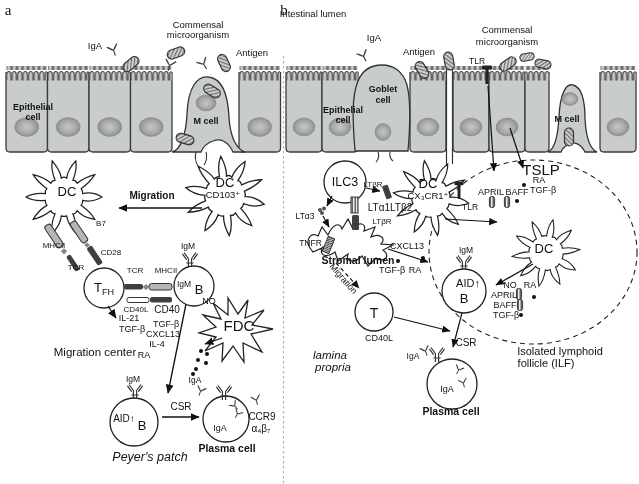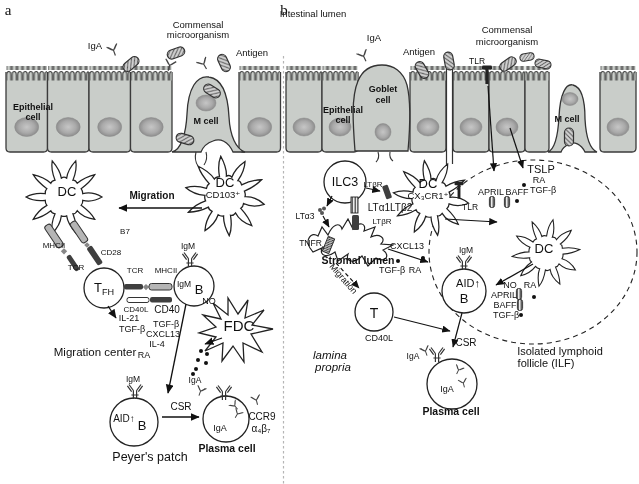--- a/index.html
+++ b/index.html
@@ -231,21 +231,21 @@
 <div class="lbl" style="left:198px;top:35px;font-size:9.5px;">microorganism</div>
 <div class="lbl" style="left:252px;top:53px;font-size:9.5px;">Antigen</div>
 <div class="lbl b" style="left:33px;top:107px;font-size:9px;">Epithelial</div>
 <div class="lbl b" style="left:33px;top:117px;font-size:9px;">cell</div>
 <div class="lbl b" style="left:206px;top:121px;font-size:9px;">M cell</div>
 <div class="lbl" style="left:67px;top:191px;font-size:13px;">DC</div>
 <div class="lbl b" style="left:152px;top:196px;font-size:10px;">Migration</div>
 <div class="lbl" style="left:225px;top:182px;font-size:13px;">DC</div>
 <div class="lbl" style="left:223px;top:195px;font-size:9.5px;">CD103⁺</div>
 <div class="lbl" style="left:54px;top:246px;font-size:8px;">MHCII</div>
-<div class="lbl" style="left:101px;top:232px;font-size:8px;margin-left:24px;">B7</div>
+<div class="lbl" style="left:101px;top:224px;font-size:8px;">B7</div>
 <div class="lbl" style="left:111px;top:253px;font-size:8px;">CD28</div>
 <div class="lbl" style="left:76px;top:268px;font-size:8px;">TCR</div>
 <div class="lbl" style="left:104px;top:289px;font-size:13px;"><span>T</span><sub>FH</sub></div>
 <div class="lbl" style="left:135px;top:271px;font-size:8px;">TCR</div>
 <div class="lbl" style="left:166px;top:271px;font-size:8px;">MHCII</div>
 <div class="lbl" style="left:136px;top:310px;font-size:8px;">CD40L</div>
 <div class="lbl" style="left:167px;top:310px;font-size:10px;">CD40</div>
 <div class="lbl" style="left:188px;top:246px;font-size:8.5px;">IgM</div>
 <div class="lbl" style="left:184px;top:284px;font-size:8.5px;">IgM</div>
 <div class="lbl" style="left:199px;top:289px;font-size:13px;">B</div>
@@ -260,21 +260,21 @@
 <div class="lbl" style="left:144px;top:355px;font-size:9px;">RA</div>
 <div class="lbl" style="left:133px;top:379px;font-size:8.5px;">IgM</div>
 <div class="lbl" style="left:124px;top:419px;font-size:10px;">AID↑</div>
 <div class="lbl" style="left:142px;top:425px;font-size:13px;">B</div>
 <div class="lbl" style="left:181px;top:407px;font-size:10px;">CSR</div>
 <div class="lbl" style="left:195px;top:380px;font-size:8.5px;">IgA</div>
 <div class="lbl" style="left:220px;top:428px;font-size:9px;">IgA</div>
 <div class="lbl" style="left:262px;top:417px;font-size:10px;">CCR9</div>
 <div class="lbl" style="left:261px;top:429px;font-size:10px;">α₄β₇</div>
 <div class="lbl b" style="left:227px;top:448px;font-size:10.5px;">Plasma cell</div>
-<div class="lbl" style="left:150px;top:457px;font-size:12.5px;">Peyer's patch</div>
+<div class="lbl" style="left:150px;top:457px;font-size:12.5px;font-style:italic;">Peyer's patch</div>
 
 <div class="lbl serif" style="left:284px;top:10px;font-size:15px;">b</div>
 <div class="lbl" style="left:313px;top:14px;font-size:9.5px;">Intestinal lumen</div>
 <div class="lbl" style="left:374px;top:38px;font-size:9.5px;">IgA</div>
 <div class="lbl" style="left:419px;top:52px;font-size:9.5px;">Antigen</div>
 <div class="lbl" style="left:507px;top:30px;font-size:9.5px;">Commensal</div>
 <div class="lbl" style="left:507px;top:42px;font-size:9.5px;">microorganism</div>
 <div class="lbl" style="left:477px;top:61px;font-size:8.5px;">TLR</div>
 <div class="lbl b" style="left:343px;top:110px;font-size:9px;">Epithelial</div>
 <div class="lbl b" style="left:343px;top:120px;font-size:9px;">cell</div>
@@ -290,21 +290,21 @@
 <div class="lbl b" style="left:358px;top:260px;font-size:10.5px;">Stromal lumen</div>
 <div class="lbl rot" style="left:343px;top:279px;font-size:9px;">Migration</div>
 <div class="lbl" style="left:428px;top:183px;font-size:13px;">DC</div>
 <div class="lbl" style="left:428px;top:196px;font-size:9.5px;">CX₃CR1⁺</div>
 <div class="lbl" style="left:470px;top:207px;font-size:8.5px;">TLR</div>
 <div class="lbl" style="left:407px;top:246px;font-size:9px;">CXCL13</div>
 <div class="lbl" style="left:392px;top:270px;font-size:9px;">TGF-β</div>
 <div class="lbl" style="left:415px;top:270px;font-size:9px;">RA</div>
 <div class="lbl" style="left:491px;top:192px;font-size:9px;">APRIL</div>
 <div class="lbl" style="left:517px;top:192px;font-size:9px;">BAFF</div>
-<div class="lbl" style="left:541px;top:169px;font-size:11px;">TSLP</div>
+<div class="lbl" style="left:541px;top:169px;font-size:15px;">TSLP</div>
 <div class="lbl" style="left:539px;top:180px;font-size:9px;">RA</div>
 <div class="lbl" style="left:543px;top:190px;font-size:9px;">TGF-β</div>
 <div class="lbl" style="left:544px;top:248px;font-size:13px;">DC</div>
 <div class="lbl" style="left:466px;top:250px;font-size:8.5px;">IgM</div>
 <div class="lbl" style="left:468px;top:283px;font-size:11px;">AID↑</div>
 <div class="lbl" style="left:464px;top:298px;font-size:13px;">B</div>
 <div class="lbl" style="left:510px;top:285px;font-size:9px;">NO</div>
 <div class="lbl" style="left:504px;top:295px;font-size:9px;">APRIL</div>
 <div class="lbl" style="left:530px;top:285px;font-size:9px;">RA</div>
 <div class="lbl" style="left:505px;top:305px;font-size:9px;">BAFF</div>

